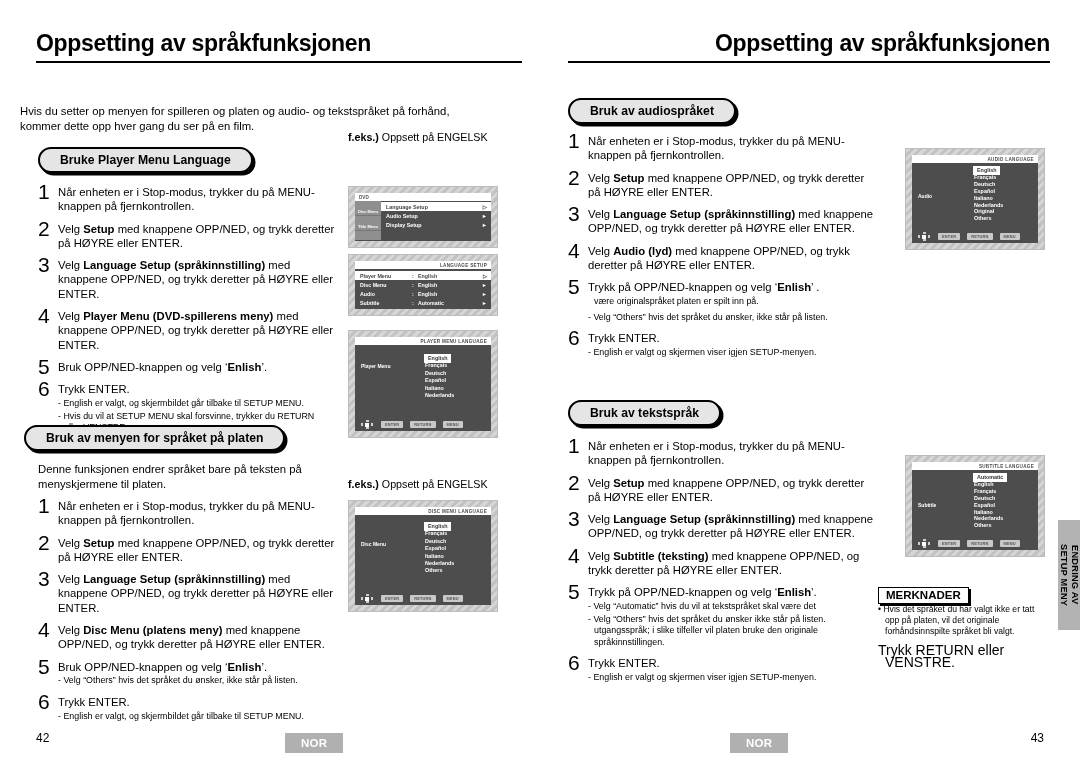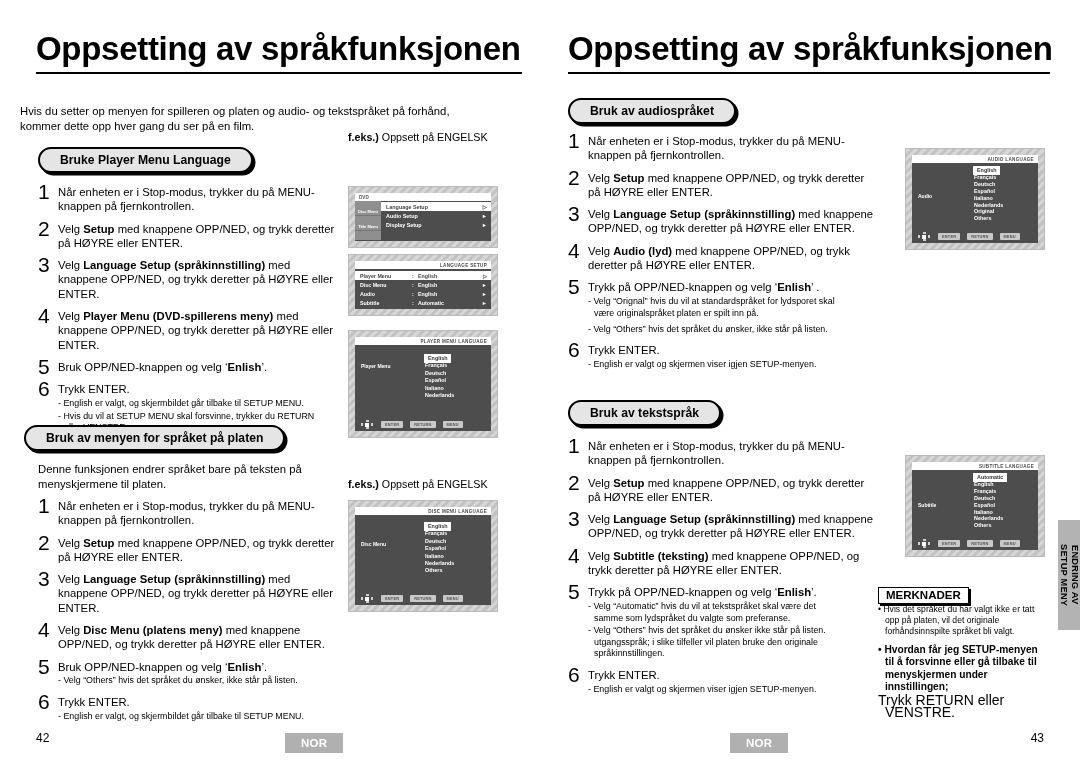--- a/index.html
+++ b/index.html
@@ -11,21 +11,21 @@
     overflow: hidden;
     position: relative;
   }
   .page { position: absolute; top: 0; height: 765px; }
   .page-left  { left: 0;    width: 540px; }
   .page-right { left: 540px; width: 540px; }
 
   
   .title-wrap { position: absolute; top: 30px; }
   .title {
-    font-size: 33px; font-weight: bold; letter-spacing: -0.3px;
+    font-size: 23px; font-weight: bold; letter-spacing: -0.3px;
     white-space: nowrap;
   }
   .title-rule { border-bottom: 2.5px solid #000; margin-top: 4px; }
 
   .page-left .title-wrap { left: 36px; right: 18px; width: 486px; }
   .page-left .title { text-align: left; }
   .page-right .title-wrap { left: 28px; right: 30px; width: 482px; }
   .page-right .title { text-align: right; }
 
   
@@ -429,21 +429,20 @@
     </div>
     <div class="step">
       <div class="step-num">4</div>
       <div class="step-body"><span>Velg </span><b>Audio (lyd)</b><span> med knappene OPP/NED, og trykk deretter på HØYRE eller ENTER.</span></div>
     </div>
     <div class="step">
       <div class="step-num">5</div>
       <div class="step-body">
         <span>Trykk på OPP/NED-knappen og velg ‘</span><b>Enlish</b><span>’ .</span>
         <div class="note">
-          <span class="ind">- Velg “Orignal” hvis du vil at standardspråket for  lydsporet skal</span>
           <span class="cont">være originalspråket platen er spilt inn på.</span>
           <span class="ind" style="margin-top:5px;">- Velg “Others” hvis det språket du ønsker, ikke står på listen.</span>
         </div>
       </div>
     </div>
     <div class="step">
       <div class="step-num">6</div>
       <div class="step-body">
         <span>Trykk ENTER.</span>
         <div class="note">
@@ -502,21 +501,20 @@
     <div class="step">
       <div class="step-num">4</div>
       <div class="step-body"><span>Velg </span><b>Subtitle (teksting)</b><span> med knappene OPP/NED, og trykk deretter på HØYRE eller ENTER.</span></div>
     </div>
     <div class="step">
       <div class="step-num">5</div>
       <div class="step-body">
         <span>Trykk på OPP/NED-knappen og velg ‘</span><b>Enlish</b><span>’.</span>
         <div class="note">
           <span class="ind">- Velg “Automatic” hvis du vil at tekstspråket skal være det</span>
-          <span class="cont">samme som lydspråket du valgte som preferanse.</span>
           <span class="ind">- Velg “Others” hvis det språket du ønsker ikke står på listen.</span>
           <span class="cont">utgangsspråk; i slike tilfeller vil platen bruke den originale</span>
           <span class="cont">språkinnstillingen.</span>
         </div>
       </div>
     </div>
     <div class="step">
       <div class="step-num">6</div>
       <div class="step-body">
         <span>Trykk ENTER.</span>
@@ -554,21 +552,20 @@
         <span class="key">MENU</span>
       </div>
     </div>
   </div>
 
   <div style="position:absolute; left:338px; top:585px; width:165px;">
     <div class="merknader-title">MERKNADER</div>
     <div class="mk-list">
       <span class="mk-item">• Hvis det språket du har valgt ikke er tatt opp på platen, vil det originale forhåndsinnspilte språket bli valgt.</span>
       <span class="mk-item bold">
-        <span>• Hvordan får jeg SETUP-menyen til å forsvinne eller gå tilbake til menyskjermen under innstillingen;</span>
         <span class="mk-sub">Trykk RETURN eller VENSTRE.</span>
       </span>
     </div>
   </div>
 
   <div class="side-tab">
     <span>ENDRING AV
 SETUP MENY</span>
   </div>
 

